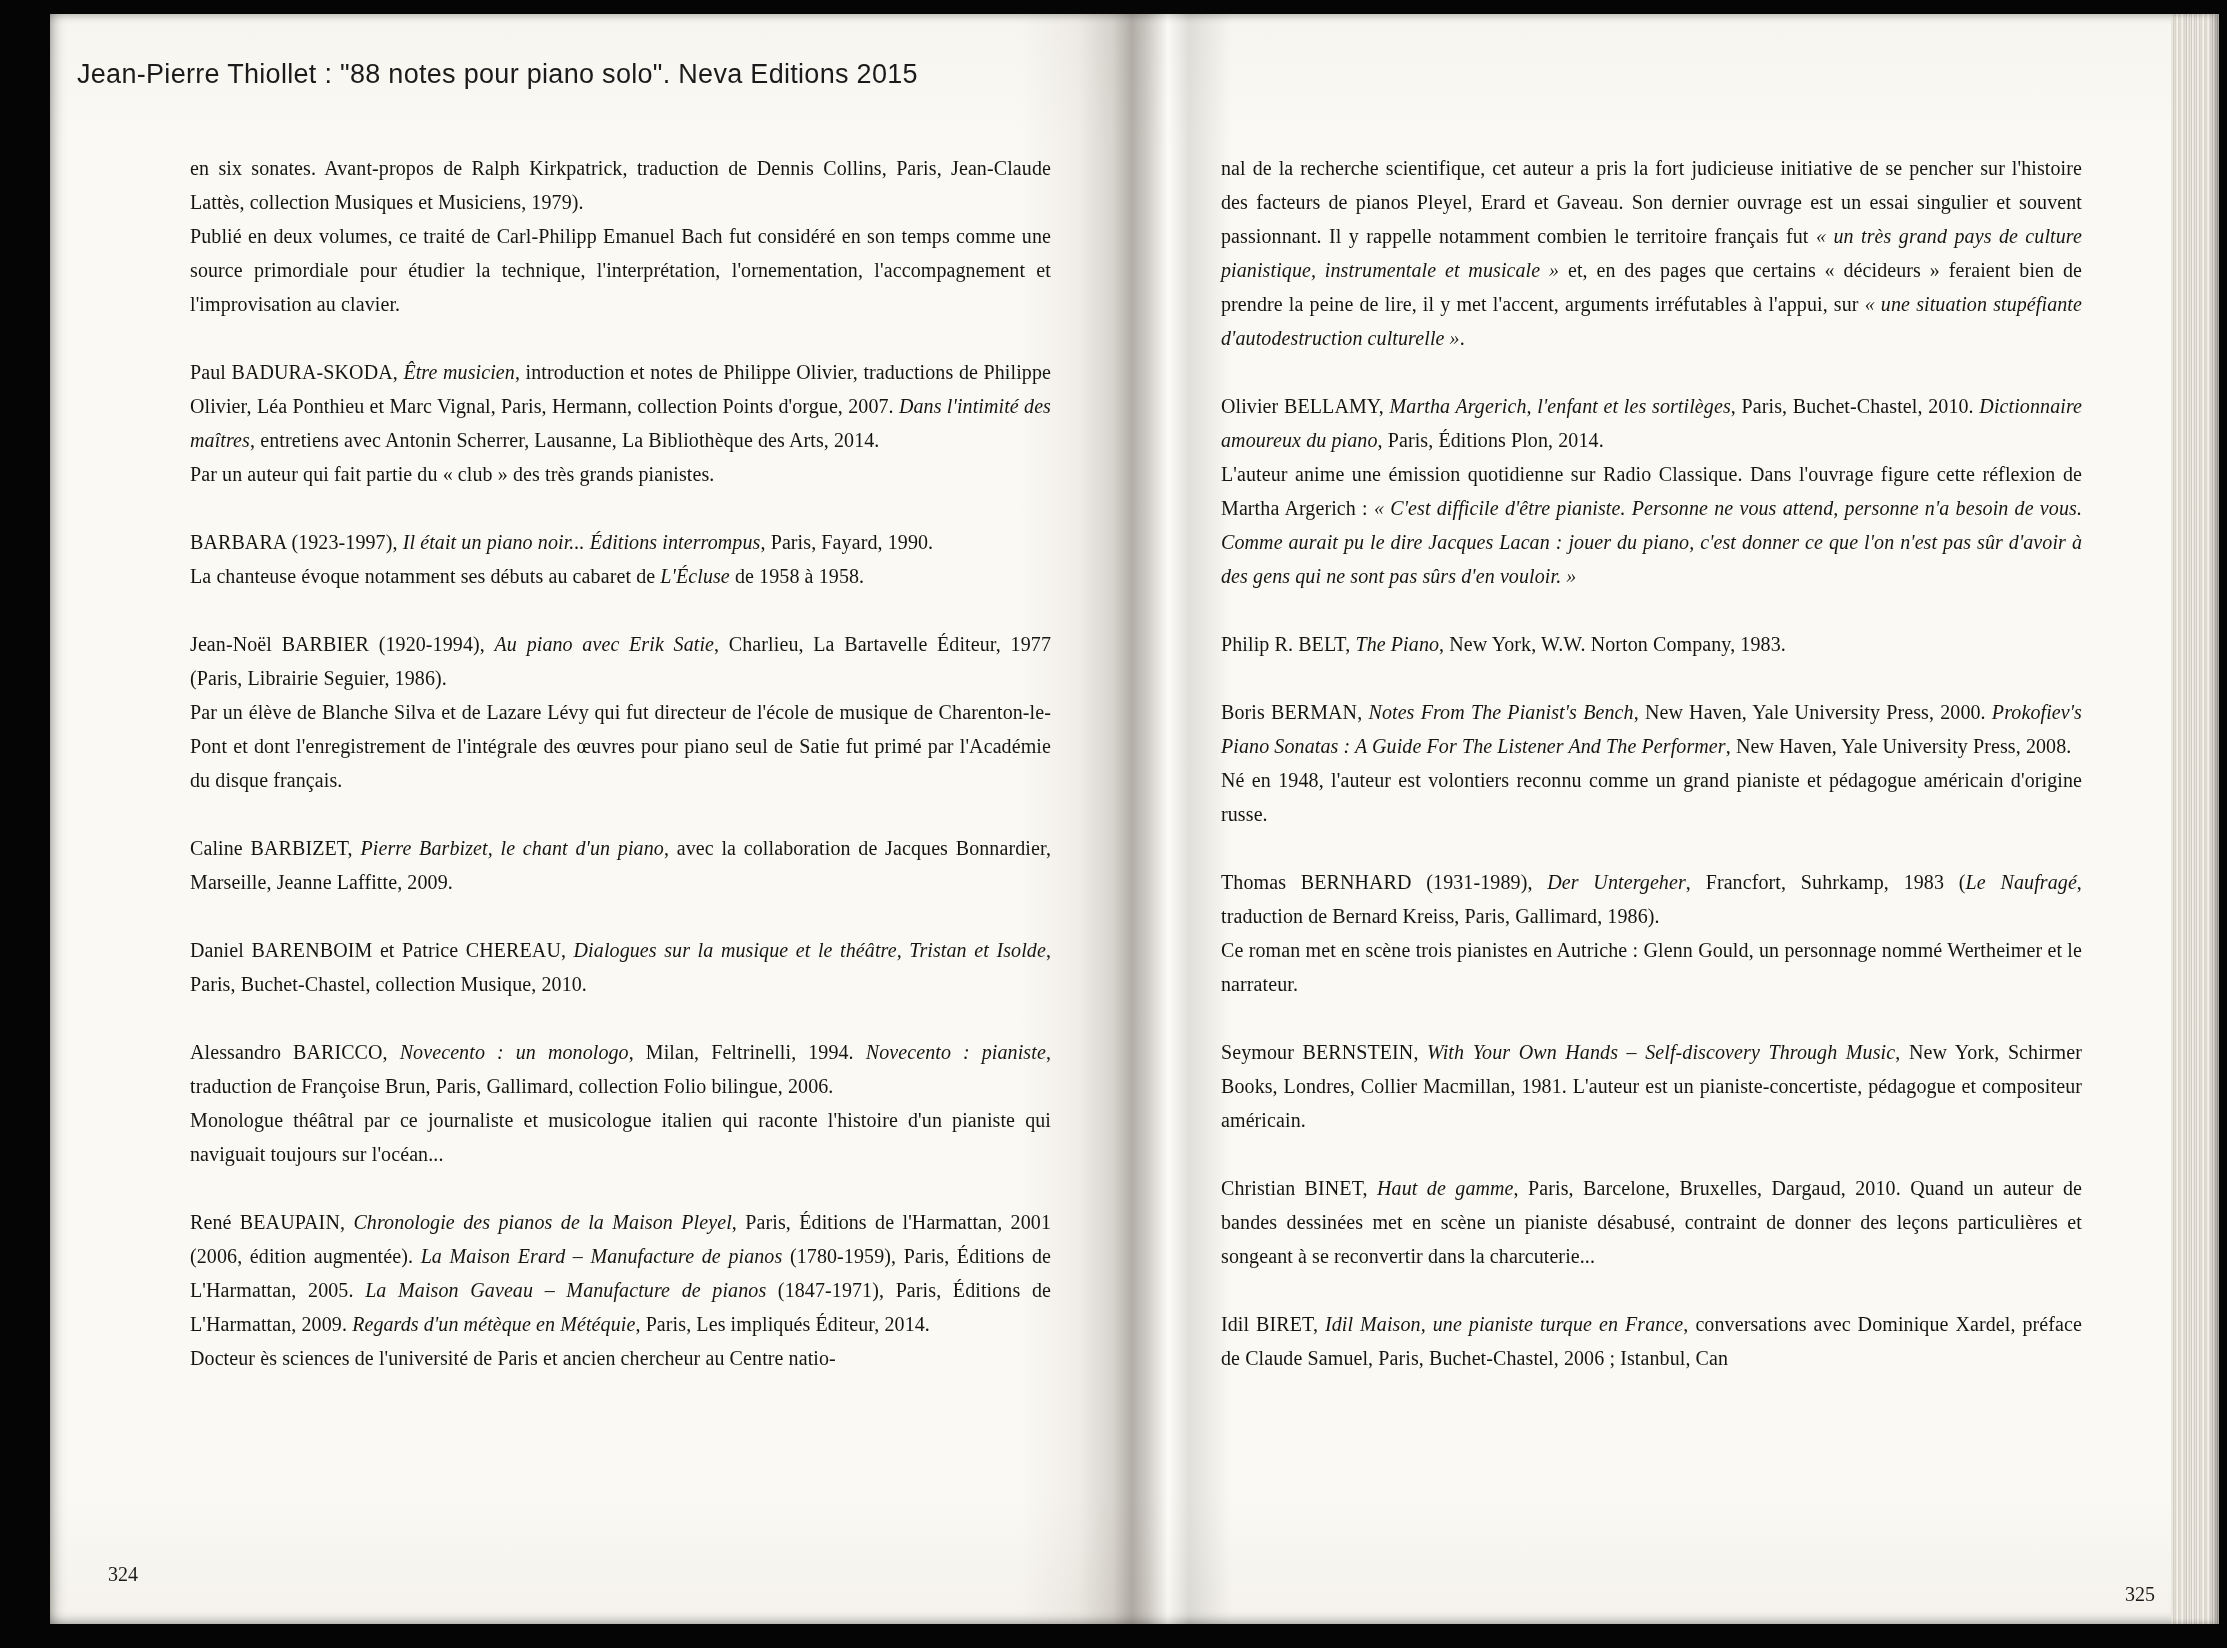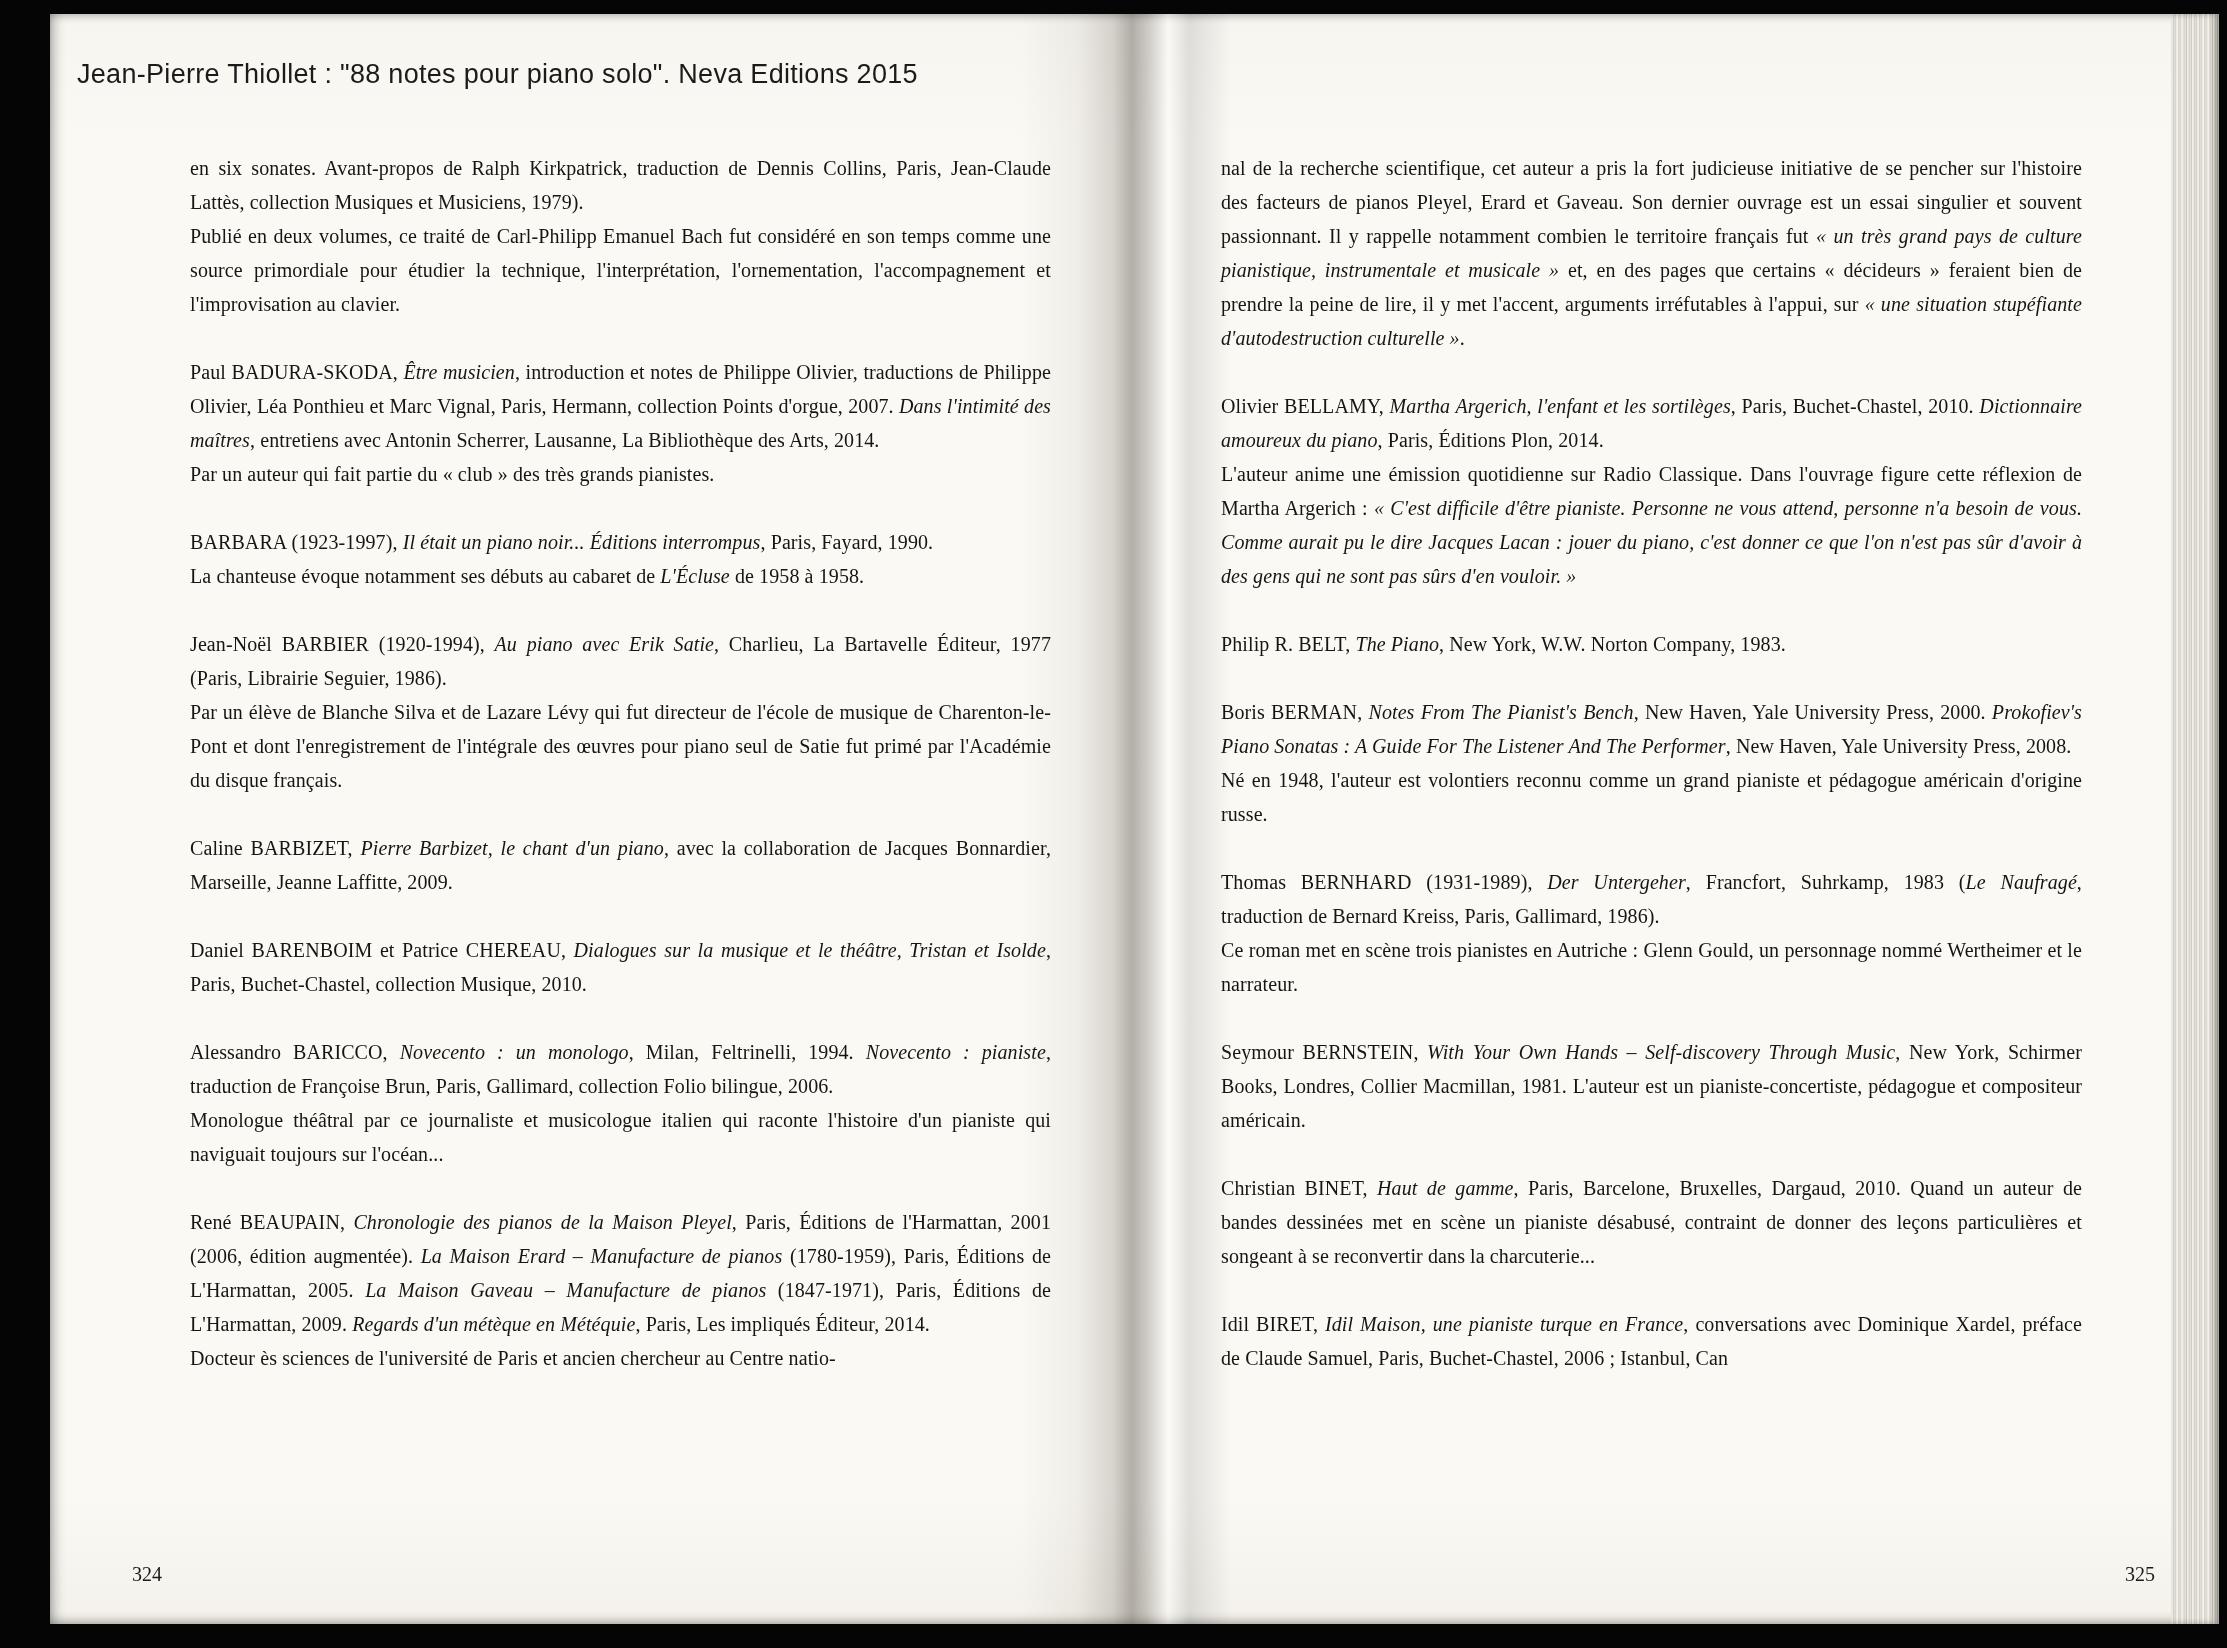--- a/index.html
+++ b/index.html
@@ -49,22 +49,22 @@
     text-align:justify;letter-spacing:0.1px;
   }
   .entry:last-child{margin-bottom:0;}
   .run-n{}
   .run-b{font-weight:normal;}
   .run-i{font-style:italic;}
   .page-number{
     position:absolute;top:1549px;
     font-size:20px;color:#1c1a18;
   }
-  .page-number.left{left:82px;}
-  .page-number.right{left:2075px;}
+  .page-number.left{left:58px;}
+  .page-number.right{left:2075px;margin-top:20px;}
 </style>
 </head>
 <body>
 
 <div class="book">
 
   <div class="header-title">Jean-Pierre Thiollet : "88 notes pour piano solo". Neva Editions 2015</div>
 
   <div class="text-col left">
       <p class="entry"><span class="run-n">en six sonates. Avant-propos de Ralph Kirkpatrick, traduction de Dennis Collins, Paris, Jean-Claude Lattès, collection Musiques et Musiciens, 1979).</span><br><span class="run-n">Publié en deux volumes, ce traité de Carl-Philipp Emanuel Bach fut considéré en son temps comme une source primordiale pour étudier la technique, l'interprétation, l'ornementation, l'accompagnement et l'improvisation au clavier.</span></p>

